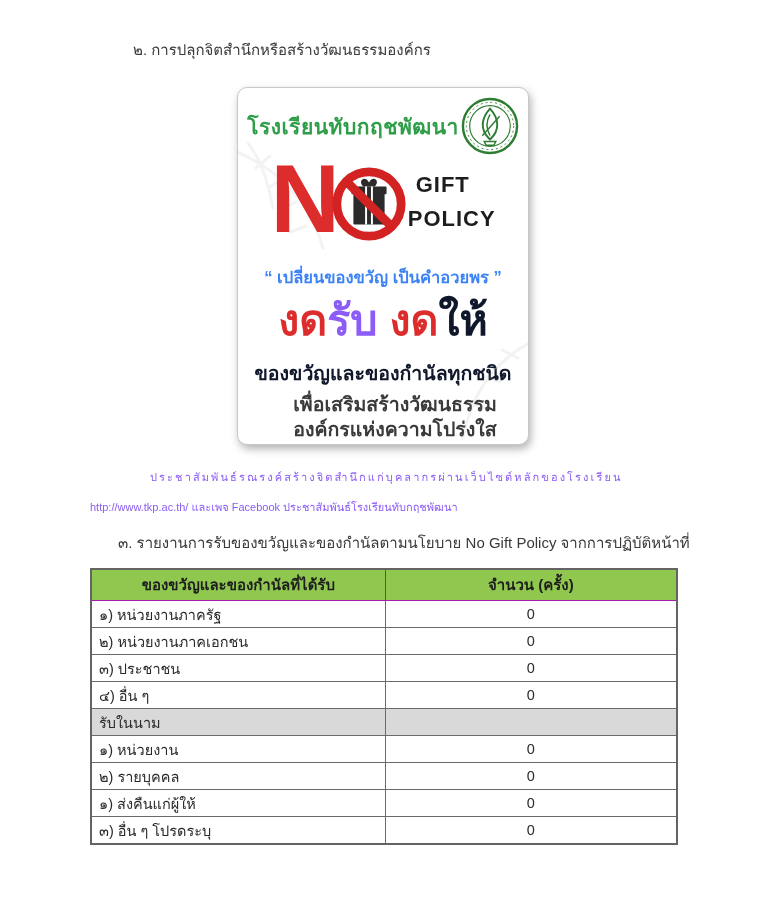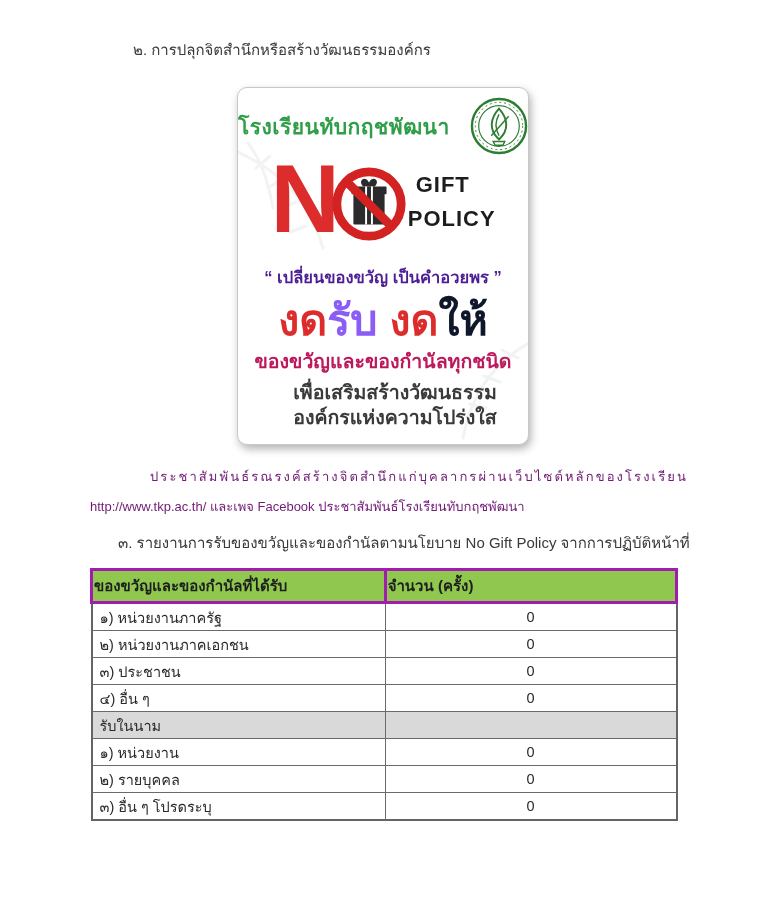--- a/index.html
+++ b/index.html
@@ -36,21 +36,21 @@
   .poster-watermark {
     position: absolute;
     left: 0; top: 0; width: 100%; height: 100%;
     pointer-events: none;
     opacity: 0.13;
   }
   .poster-head {
     position: relative;
     display: flex;
     align-items: center;
-    justify-content: space-between;
+    justify-content: center;
     gap: 2px;
     margin-top: 9px;
   }
   .school-name {
     font-size: 21px;
     font-weight: 800;
     color: #2f9e49;
     text-shadow: 0 0 2px #ffffff;
     letter-spacing: 0.5px;
   }
@@ -78,49 +78,49 @@
     color: #1d1d1d;
     font-size: 22px;
     line-height: 1.55;
     letter-spacing: 1px;
   }
   .gift-policy .gift { padding-left: 8px; }
   .quote {
     margin-top: 17px;
     font-size: 16.5px;
     font-weight: 600;
-    color: #4c1d95;
+    color: #3b82f6;
   }
   .slogan {
     margin-top: 9px;
     font-size: 43px;
     font-weight: 800;
     line-height: 1.0;
     letter-spacing: 0px;
   }
   .sub-purple {
-    margin-top: 4px;
+    margin-top: 16px;
     font-size: 19.5px;
     font-weight: 800;
-    color: #be185d;
+    color: #0f172a;
   }
   .sub-dark {
     font-size: 19.5px;
     font-weight: 800;
     color: #3a3a3a;
     line-height: 1.3;
     padding-left: 24px;
   }
   .sub-dark.first { margin-top: 3px; }
   
   .para {
     margin: 17px 0 0 90px;
     width: 588px;
-    font-size: 13px;
-    color: #701a75;
+    font-size: 11px;
+    color: #8b5cf6;
   }
   .para-line1 {
     text-indent: 60px;
     letter-spacing: 2.1px;
     line-height: 30px;
     white-space: nowrap;
   }
   .para-line2 { line-height: 30px; }
   .h3 {
     margin: 9px 0 0 118px;
@@ -131,26 +131,26 @@
   table.report {
     margin: 13px 0 0 90px;
     width: 588px;
     border-collapse: collapse;
     border: 2px solid #646464;
     font-size: 14.5px;
     color: #2a2a2a;
   }
   table.report th {
     background: #8fc74f;
-    border: 3px solid #a21caf;
+    border: 1px solid #a21caf;
     height: 28px;
     font-weight: bold;
     font-size: 15px;
     color: #1e1e1e;
-    text-align: left;
+    text-align: center;
   }
   table.report td {
     border: 1px solid #6a6a6a;
     height: 26px;
     padding: 0 0 0 7px;
   }
   table.report td.value-cell { text-align: center; padding: 0; }
   table.report tr.section td { background: #d9d9d9; }
   table.report col.c1 { width: 50.2%; }
   table.report col.c2 { width: 49.8%; }
@@ -255,19 +255,23 @@
         </tr>
         <tr>
           <td class="label-cell">๑) หน่วยงาน</td>
           <td class="value-cell">0</td>
         </tr>
         <tr>
           <td class="label-cell">๒) รายบุคคล</td>
           <td class="value-cell">0</td>
         </tr>
         <tr>
+          <td class="label-cell">๑) ส่งคืนแก่ผู้ให้</td>
+          <td class="value-cell">0</td>
+        </tr>
+        <tr>
           <td class="label-cell">๓) อื่น ๆ โปรดระบุ</td>
           <td class="value-cell">0</td>
         </tr>
       </tbody>
   </table>
 
 </div>
 
 </body></html>

